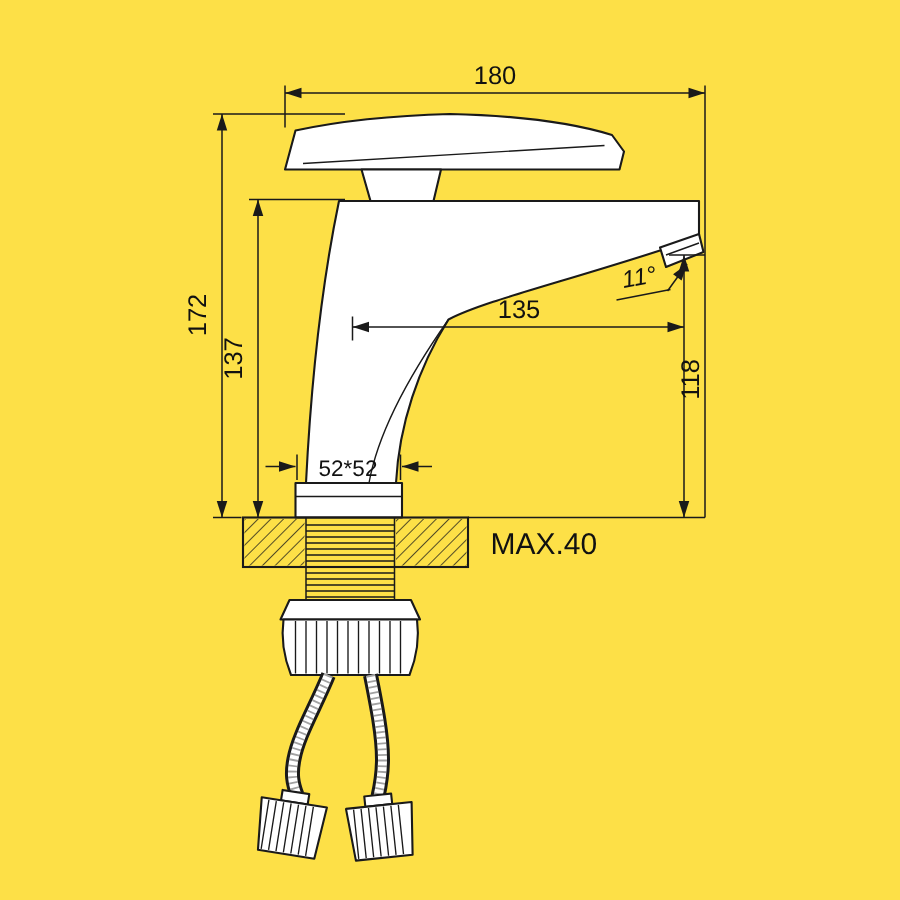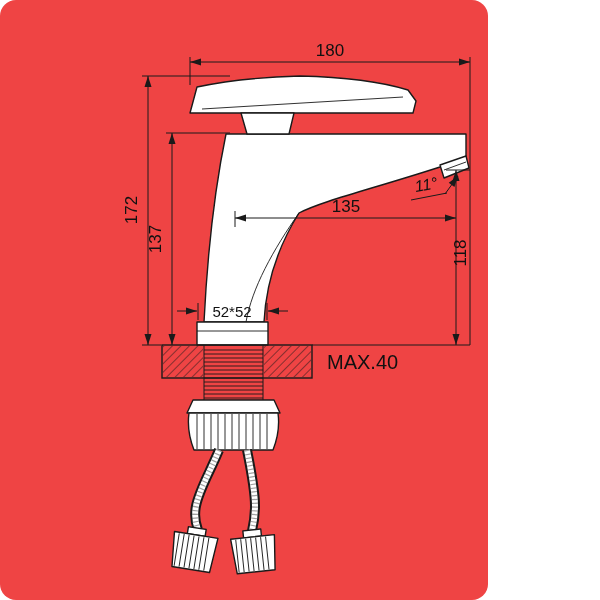--- a/index.html
+++ b/index.html
@@ -4,26 +4,25 @@
 <style>
   html, body {
     margin: 0;
     padding: 0;
     background: #ffffff;
     width: 600px;
     height: 600px;
     font-family: "Liberation Sans", sans-serif;
   }
   #stage {
-    width: 488px;
+    width: 600px;
     height: 600px;
-    background: #ef4444;
+    background: #fde047;
     position: relative;
     overflow: hidden;
-    border-radius: 16px;
   }
   svg { display: block; }
   .outline  { fill: #ffffff; stroke: #1a1a1a; stroke-width: 1.4; stroke-linejoin: round; }
   .thin     { fill: none;    stroke: #1a1a1a; stroke-width: 0.9; }
   .dim      { fill: none;    stroke: #1a1a1a; stroke-width: 1; }
   .dimtext  { fill: #111111; font-size: 17px; font-family: "Liberation Sans", sans-serif; }
   .smalltext{ fill: #111111; font-size: 15px; font-family: "Liberation Sans", sans-serif; }
   .bigtext  { fill: #111111; font-size: 20px; font-family: "Liberation Sans", sans-serif; }
   .angletext{ fill: #111111; font-size: 16px; font-style: italic; font-family: "Liberation Sans", sans-serif; }
 </style>

